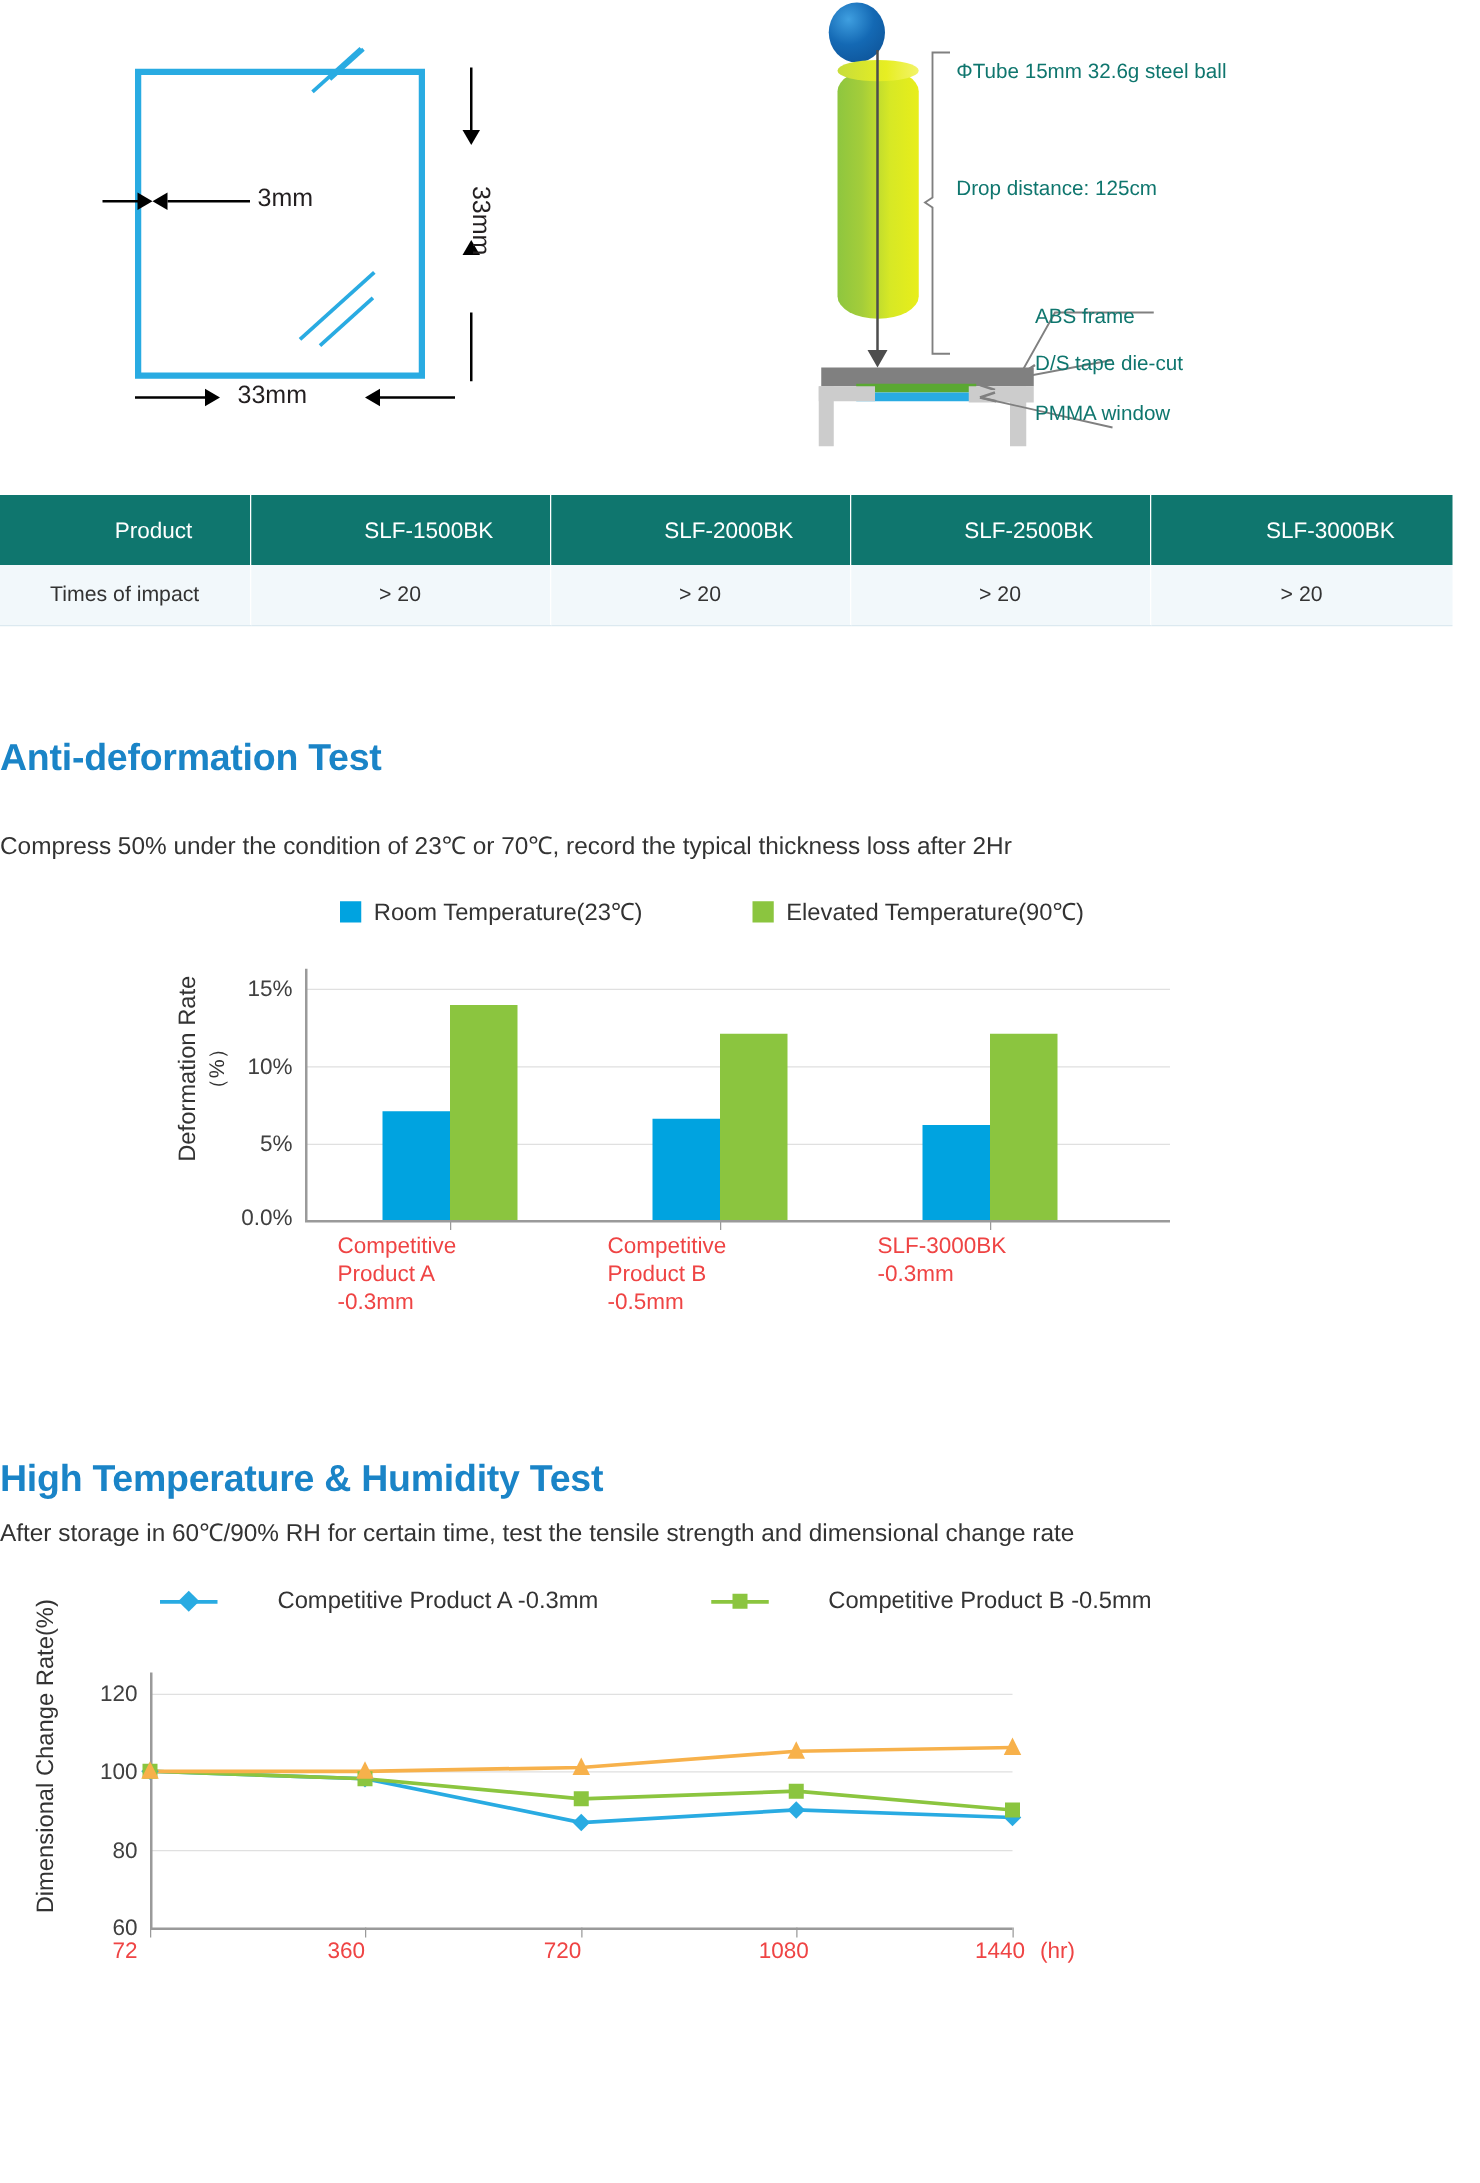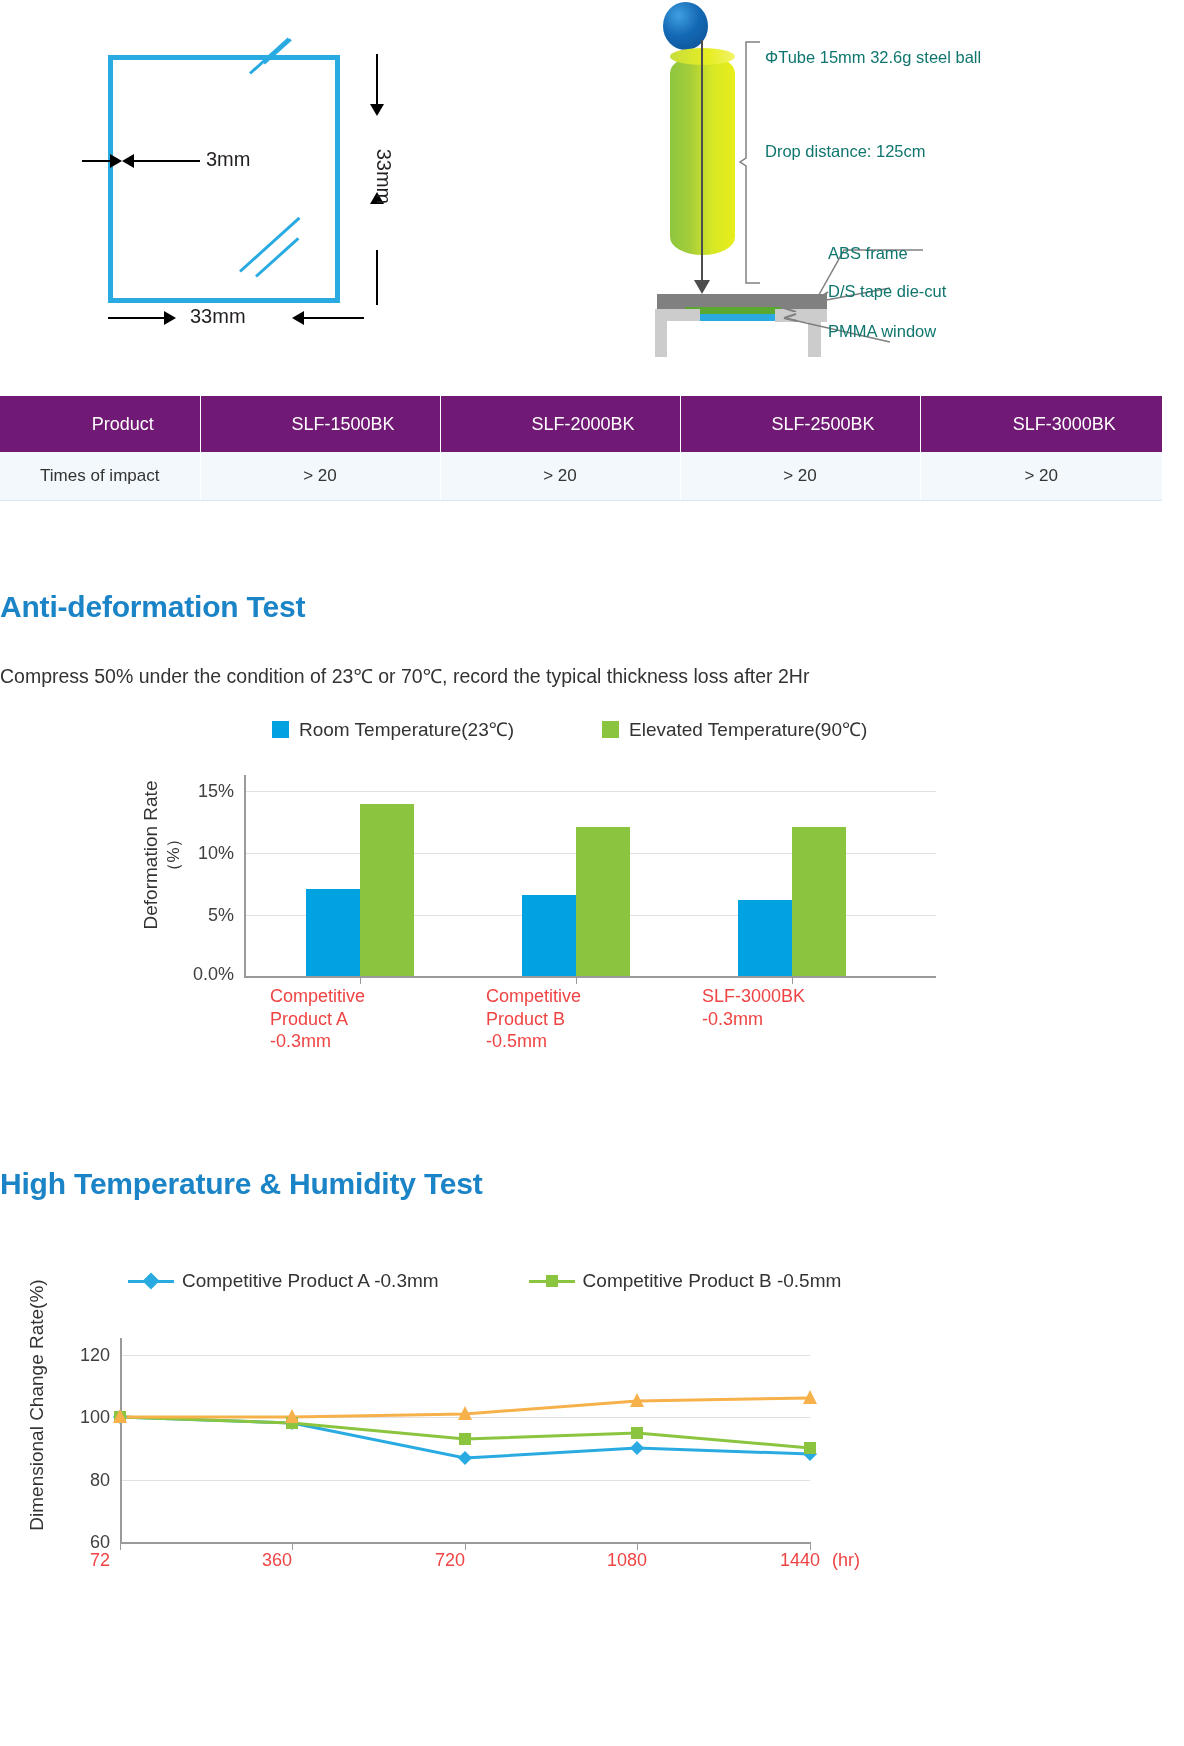--- a/index.html
+++ b/index.html
@@ -64,21 +64,21 @@
 
   .brace { position: absolute; stroke: #808080; fill: none; stroke-width: 1.5; }
   .callout-txt { position: absolute; font-size: 16.5px; color: #0f766e; white-space: nowrap; }
 
   
   .impact-table {
     position: absolute; left: 0; top: 396px; width: 1162px;
     border-collapse: collapse; table-layout: fixed;
   }
   .impact-table th {
-    background: #701a75; color: #ffffff; font-weight: normal;
+    background: #0f766e; color: #ffffff; font-weight: normal;
     font-size: 18px; height: 56px; text-align: center;
     border-right: 1px solid #ffffff; vertical-align: middle; padding-left: 46px;
   }
   .impact-table th:last-child { border-right: none; }
   .impact-table td {
     background: #f2f8fb; color: #333; font-size: 17px; height: 48px;
     text-align: center; vertical-align: middle;
     border-right: 1px solid #ffffff; border-bottom: 1px solid #dce9f0;
   }
   .impact-table td:last-child { border-right: none; }
@@ -88,21 +88,21 @@
     color: #1a84c7; font-size: 30px; font-weight: bold; letter-spacing: -0.2px;
   }
   .sec-sub { font-size: 19.5px; color: #333; }
 
   
   .legend-row { display: flex; align-items: center; }
   .legend-item { display: flex; align-items: center; }
   .swatch { width: 17px; height: 17px; display: inline-block; margin-right: 10px; }
   .legend-label { font-size: 19px; color: #333; white-space: nowrap; }
 
-  .legend-line { display: flex; align-items: center; }
+  .legend-line { display: flex; align-items: center; gap: 40px; }
   .lmark { position: relative; width: 46px; height: 18px; margin-right: 8px; }
   .lmark .bar { position: absolute; top: 8px; left: 0; width: 46px; height: 2.5px; }
   .lmark .mk  { position: absolute; top: 3px; left: 17px; width: 12px; height: 12px; }
 
   
   .axis-title {
     font-size: 19px; color: #333; white-space: nowrap;
     transform: rotate(-90deg); transform-origin: left top; text-align: center;
   }
   .ytick { position: absolute; font-size: 18px; color: #404040; text-align: right; white-space: nowrap; }
@@ -272,20 +272,21 @@
       <span>Product B</span><br>
       <span>-0.5mm</span>
     </div>
     <div class="xtick-label" style="left:702px; top:985px; width:180px;">
       <span>SLF-3000BK</span><br>
       <span>-0.3mm</span>
     </div>
   </div>
 
   <div class="sec-title" style="position:absolute; left:0px; top:1167px;">High Temperature &amp; Humidity Test</div>
+  <div class="sec-sub" style="position:absolute; left:0px; top:1212px;">After storage in 60℃/90% RH for certain time, test the tensile strength and dimensional change rate</div>
 
   <div style="position:absolute; left:128px; top:1270px;">
     <div class="legend-row">
       <div class="legend-line" style="margin-right:90px;">
         <span class="lmark">
           <span class="bar" style="background:#29abe2;"></span>
           <span class="mk" style="background:#29abe2; transform:rotate(45deg);"></span>
         </span>
         <span class="legend-label">Competitive Product A -0.3mm</span>
       </div>

